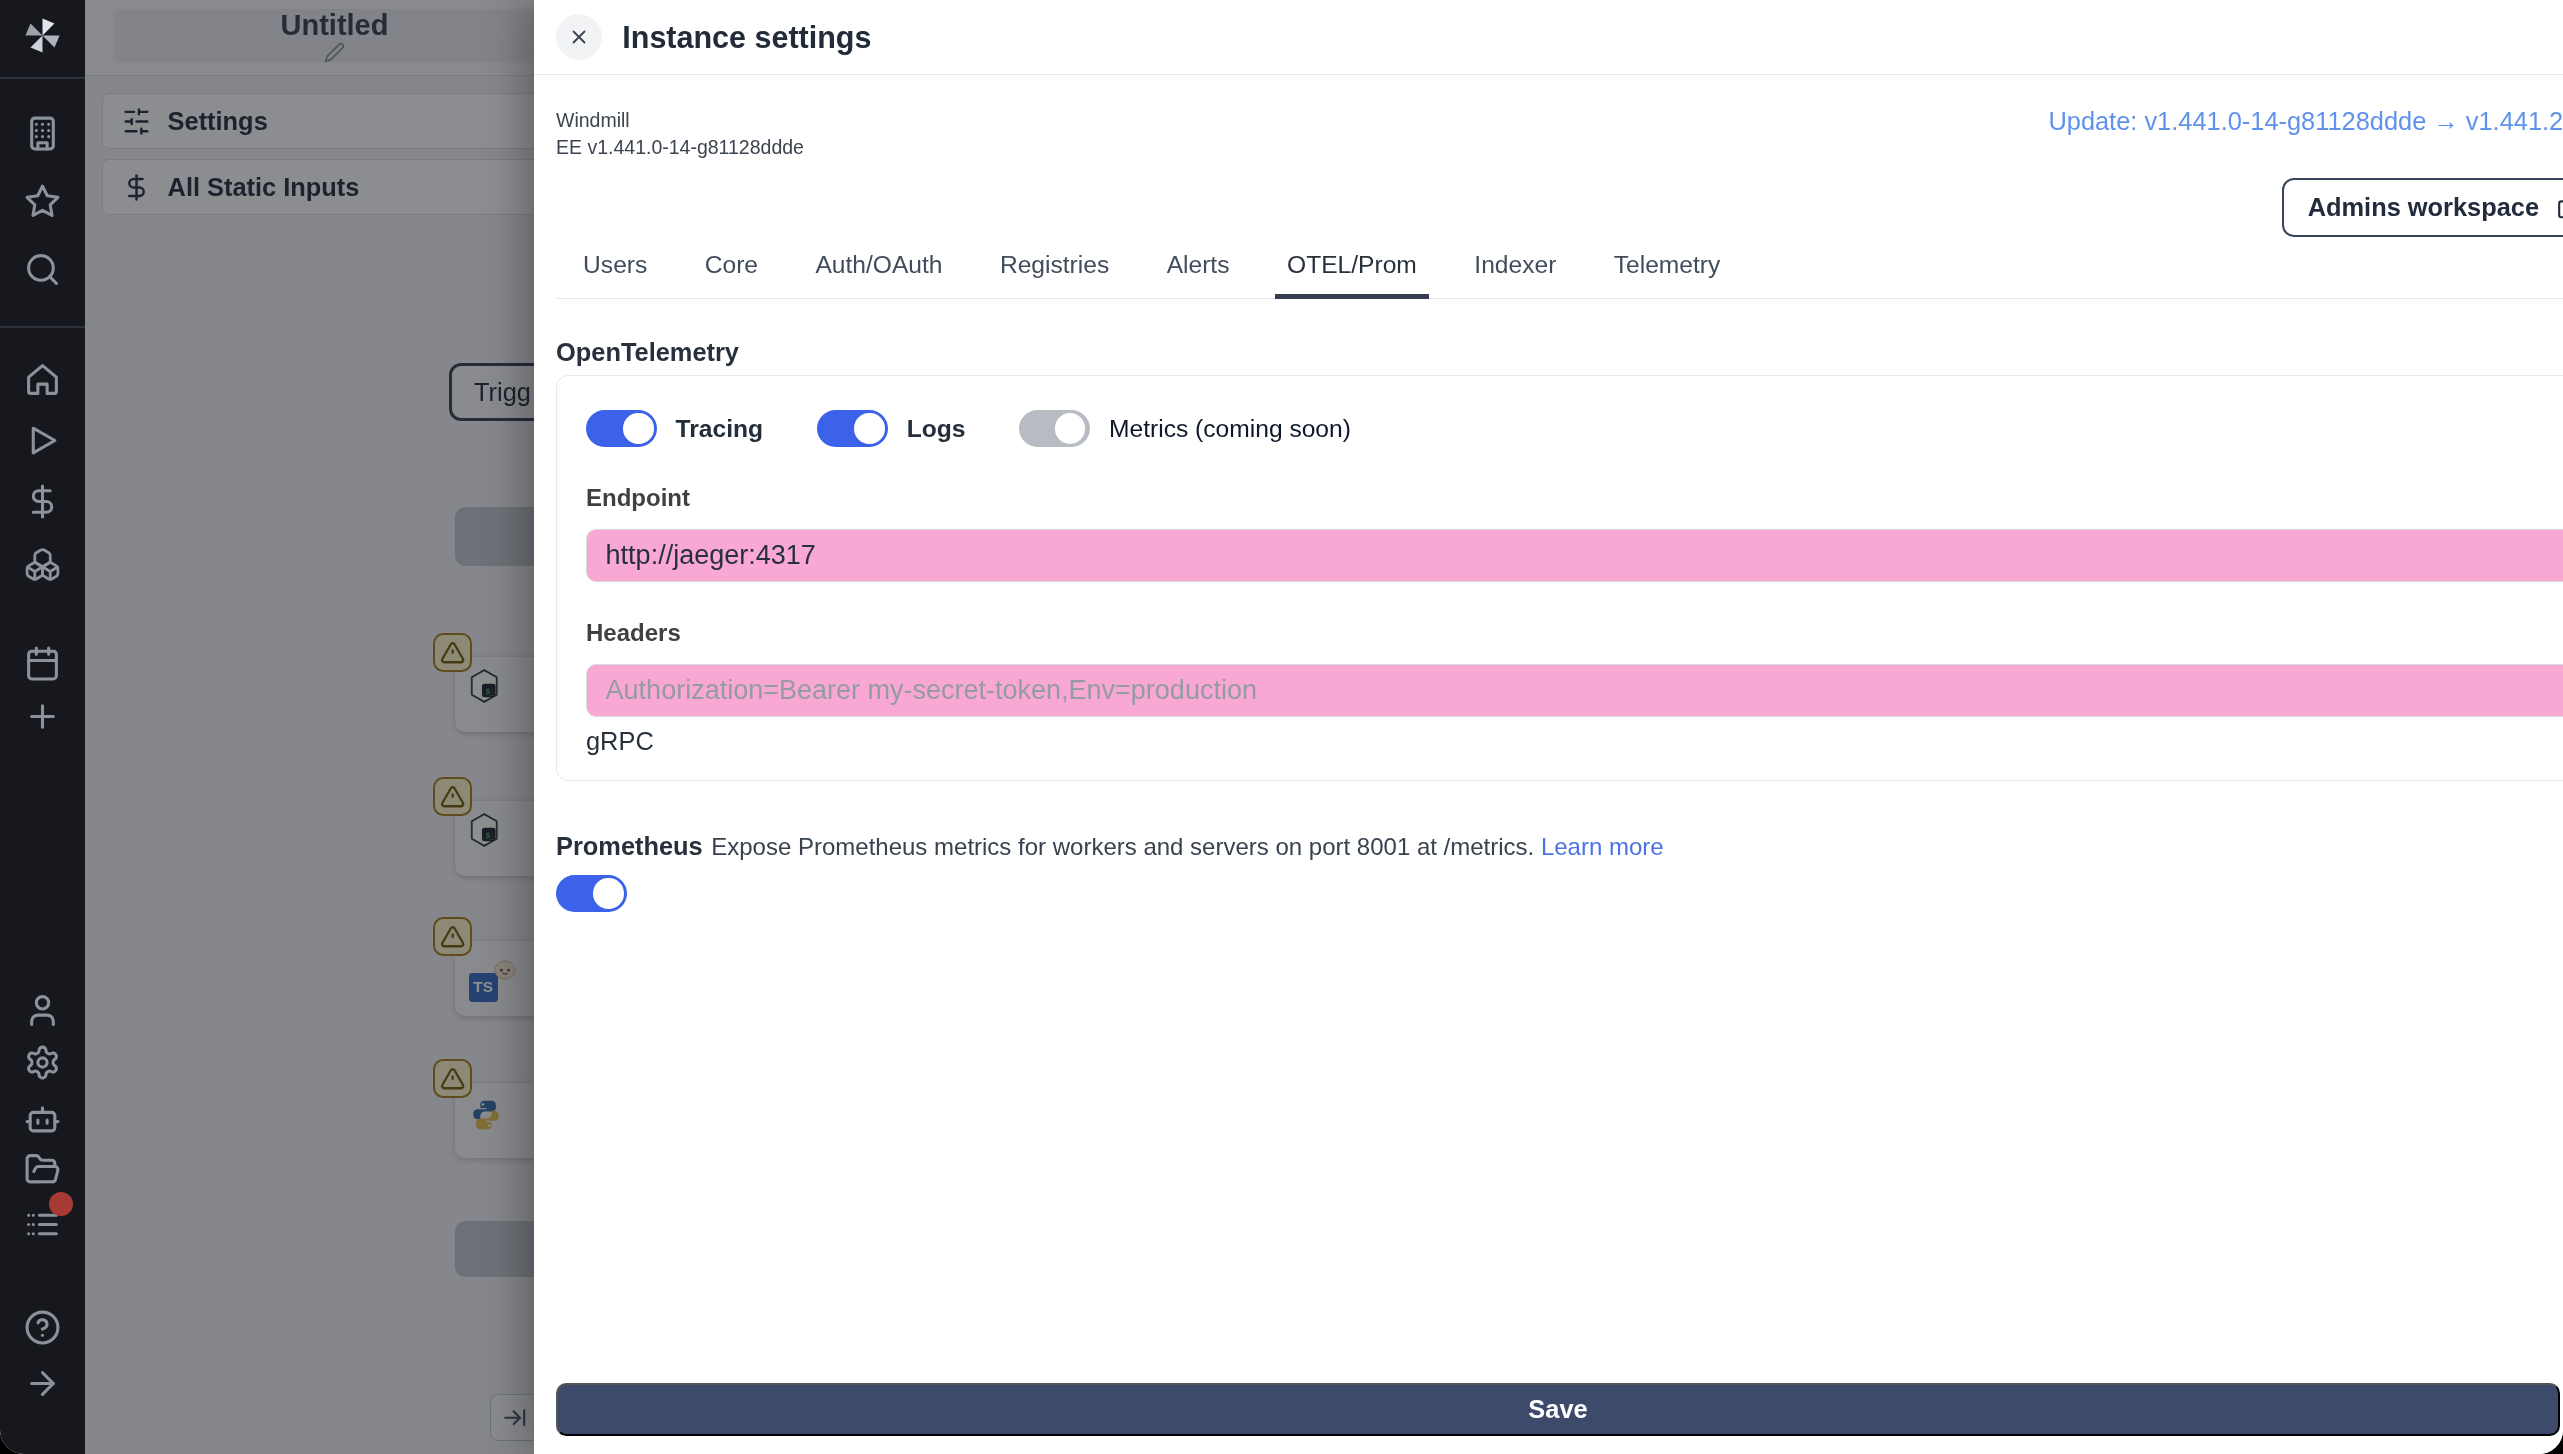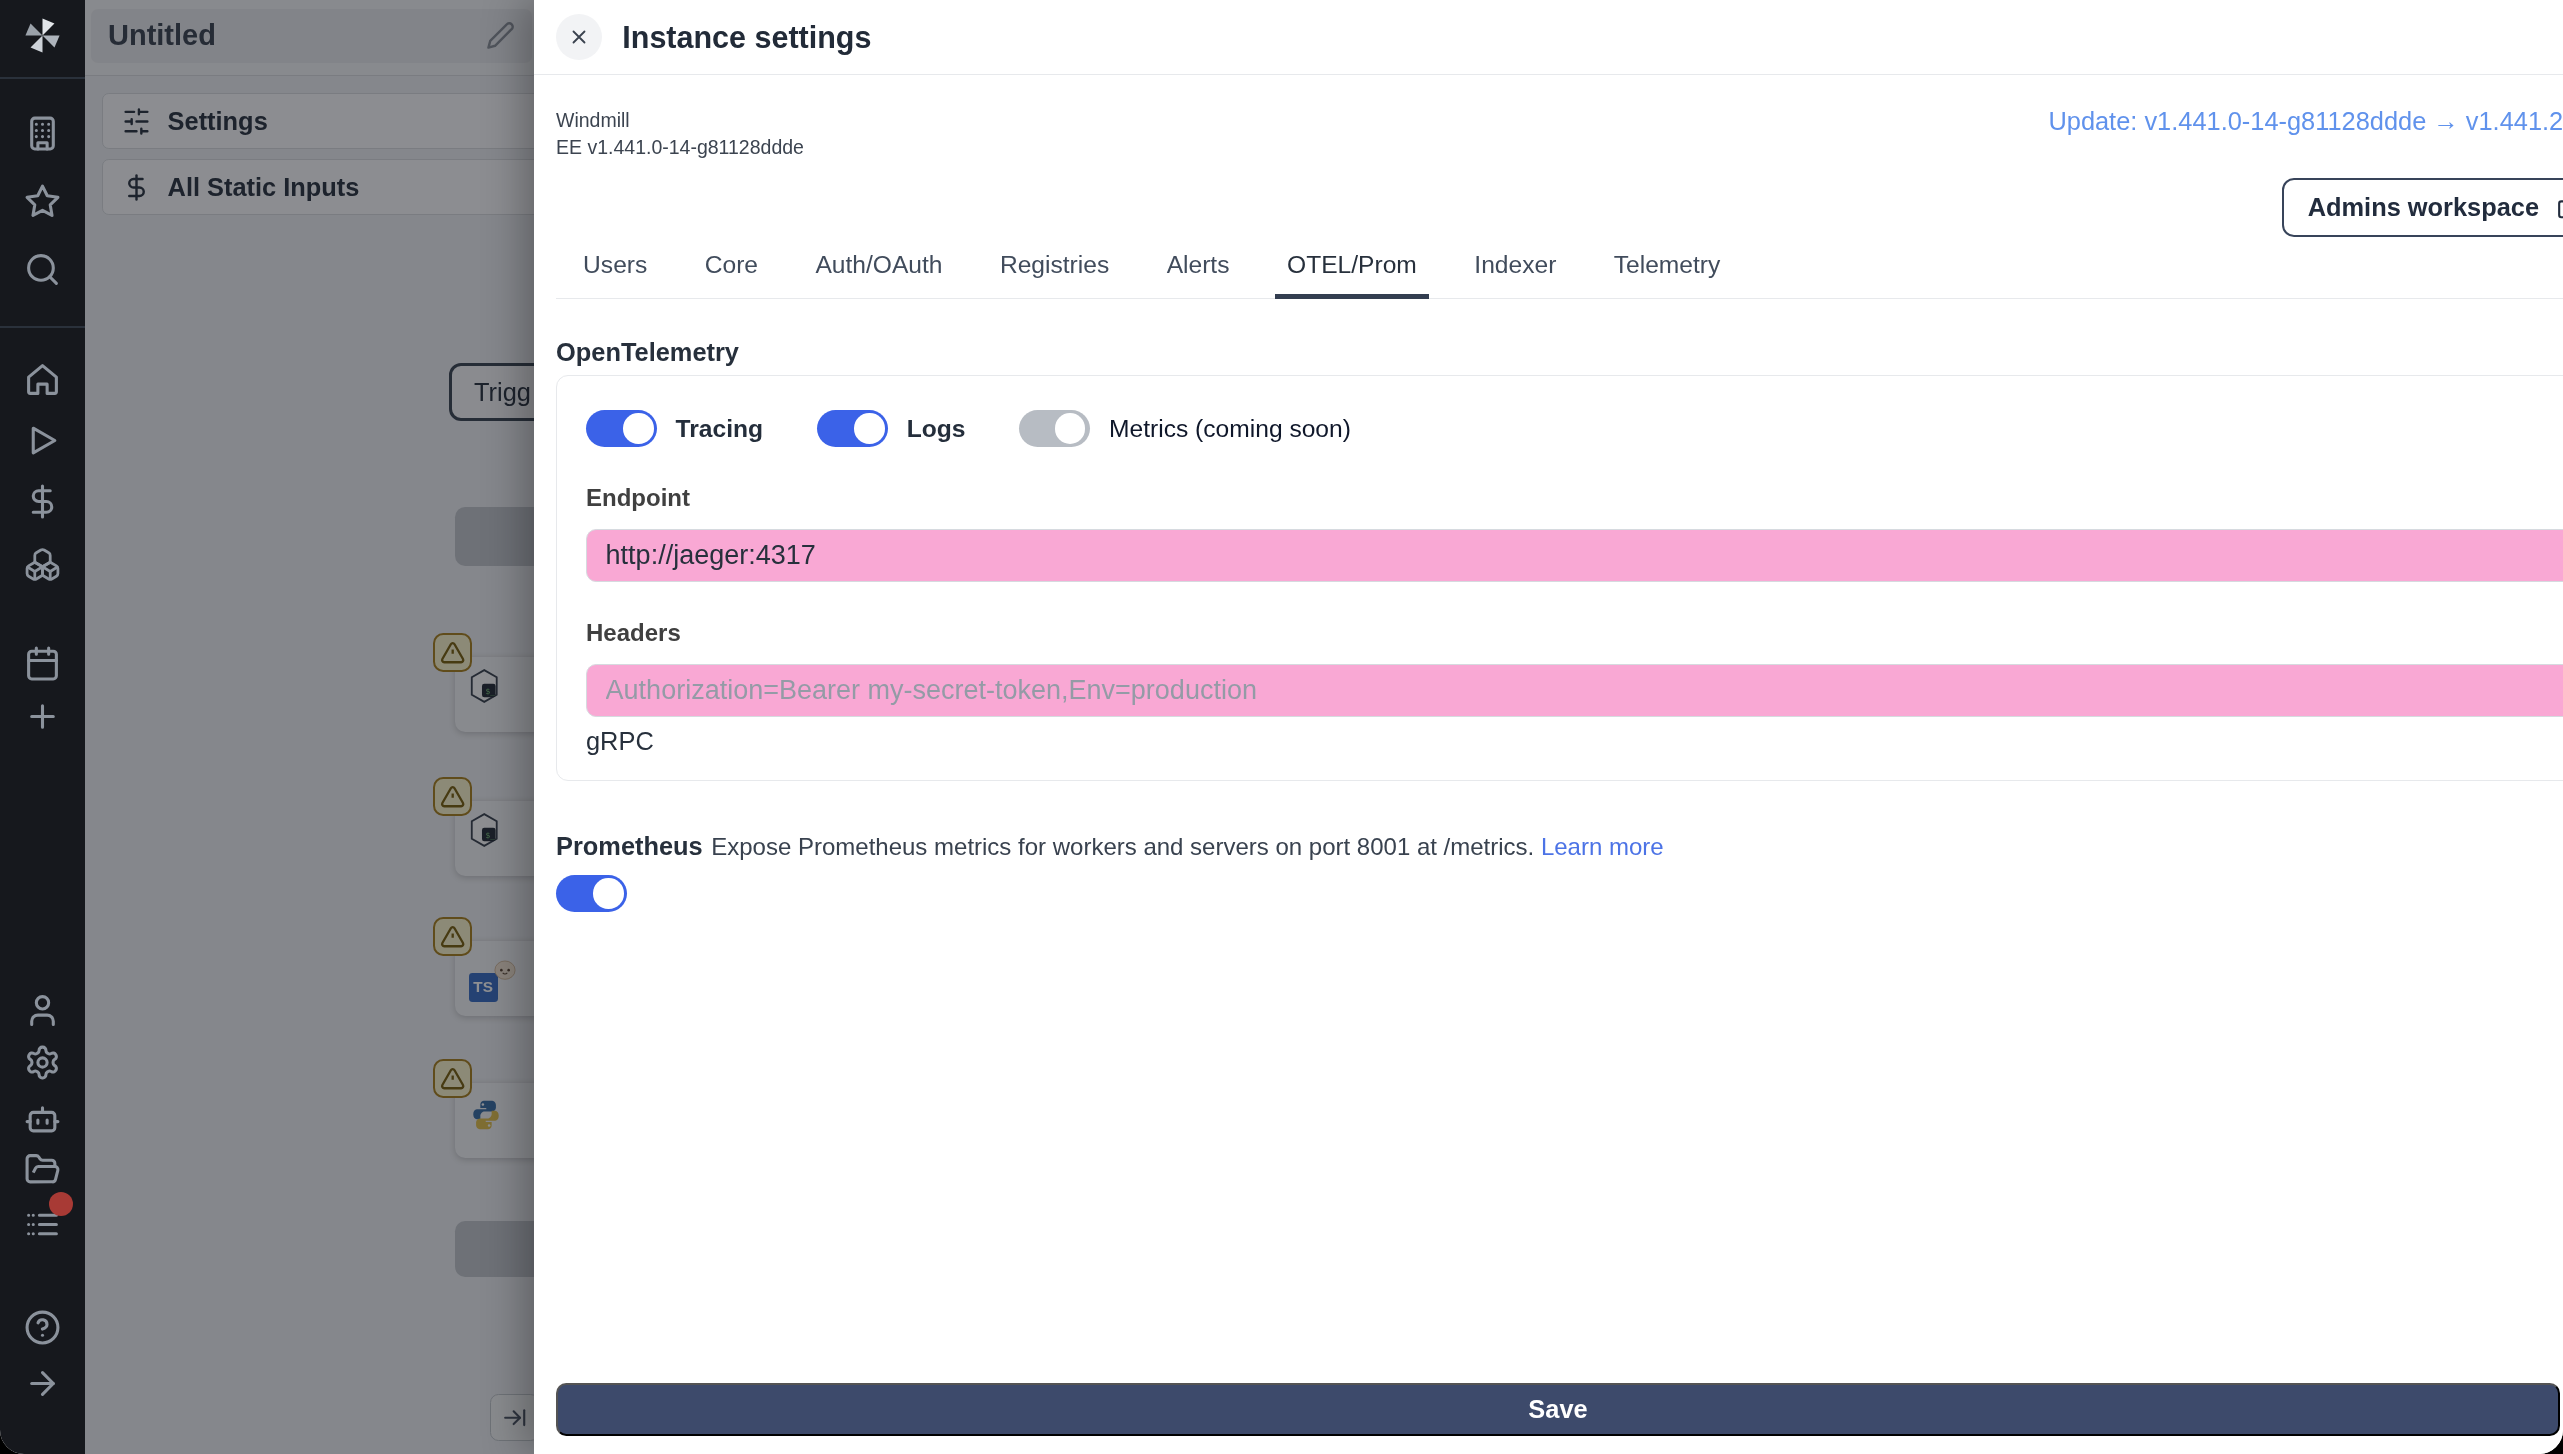--- a/index.html
+++ b/index.html
@@ -11,23 +11,23 @@
   .sidebar { position:absolute; left:0; top:0; width:85px; height:100%; background:#16181d; z-index:5; }
   .side-div { position:absolute; left:0; width:100%; height:1.7px; background:#2a313b; }
   .side-icon { position:absolute; left:24px; width:37px; height:37px; color:#8b929c; }
   .side-icon svg { width:37px; height:37px; }
   .logo { position:absolute; left:22px; top:15.3px; width:41px; height:41px; }
   .notif-dot { position:absolute; left:49px; top:1192px; width:24px; height:24px; border-radius:50%; }
 
   
   .flow { position:absolute; left:85px; top:0; width:449px; height:100%; background:#eef0f3; overflow:hidden; z-index:1; }
   .flow-toolbar { position:absolute; left:0; top:0; width:100%; height:76px; background:#f4f5f7; border-bottom:1.7px solid #d9dcdf; }
-  .untitled-field { position:absolute; left:6px; top:8.5px; width:441px; height:54px; background:#e9ebee; border-radius:6.8px;
+  .untitled-field { position:absolute; left:29px; top:8.5px; width:441px; height:54px; background:#e9ebee; border-radius:6.8px;
                     display:flex; align-items:center; justify-content:space-between; padding:0 17px;
-                    font-size:29px; font-weight:bold; color:#3c4452; }
+                    font-size:29px; font-weight:bold; color:#3c4452;flex-direction:column; }
   .pencil { width:29px; height:29px; color:#8a9099; }
   .flow-btn { position:absolute; left:17px; width:593px; height:56px; background:#fbfcfd; border:1.7px solid #d9dcdf; border-radius:6.8px;
               display:flex; align-items:center; padding-left:18.6px; gap:17px; font-size:25.4px; font-weight:bold; color:#2a3340; }
   .flow-btn svg { width:29px; height:29px; color:#2a3340; }
   .trigger-node { position:absolute; left:364px; top:363px; width:203px; height:58px; background:#f7f8f9;
                   border:3.4px solid #3c4654; border-radius:12px; display:flex; align-items:center; padding-left:22px;
                   font-size:25.4px; color:#2a3340; }
   .gray-node { position:absolute; left:370px; width:203px; background:#c2c6cc; border-radius:10.2px; }
   .step-card { position:absolute; left:370px; width:203px; height:75px; background:#f4f5f7; border-radius:10.2px;
                box-shadow:0 1.7px 6.8px rgba(0,0,0,.18); }

